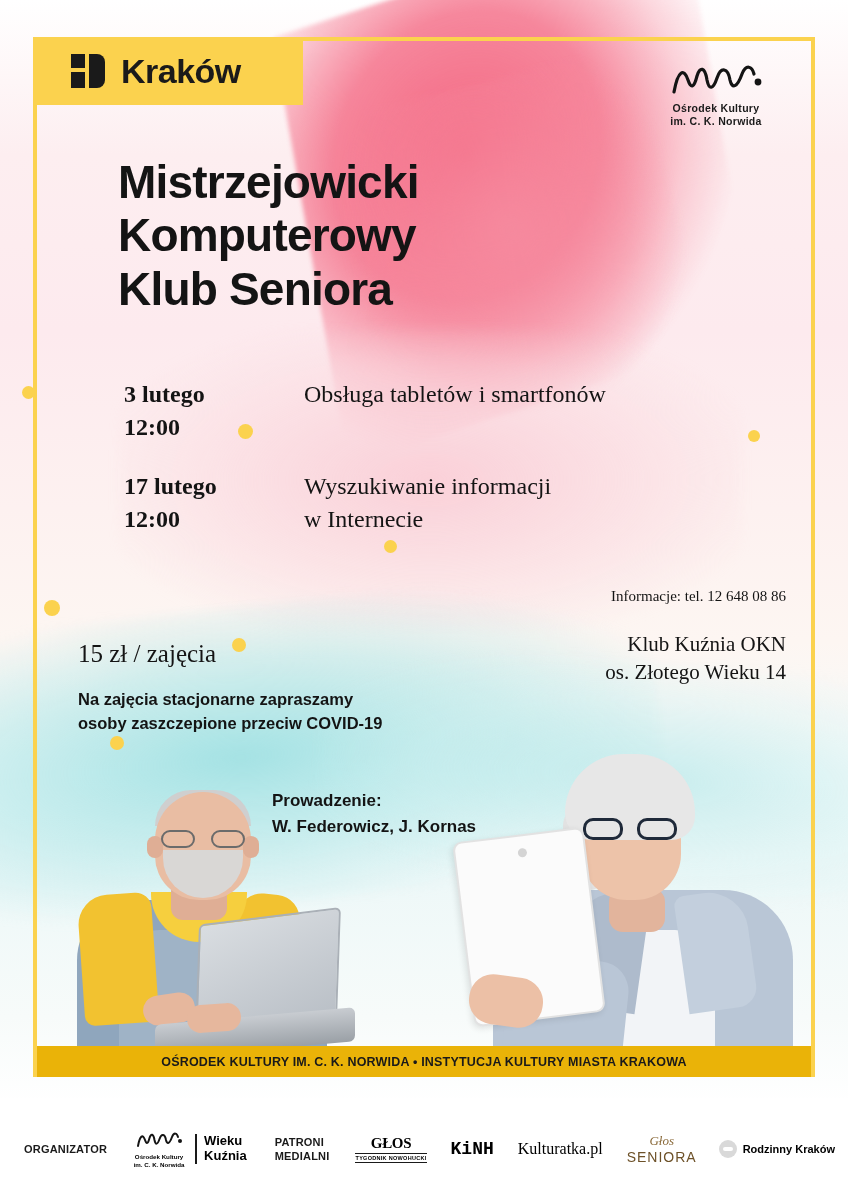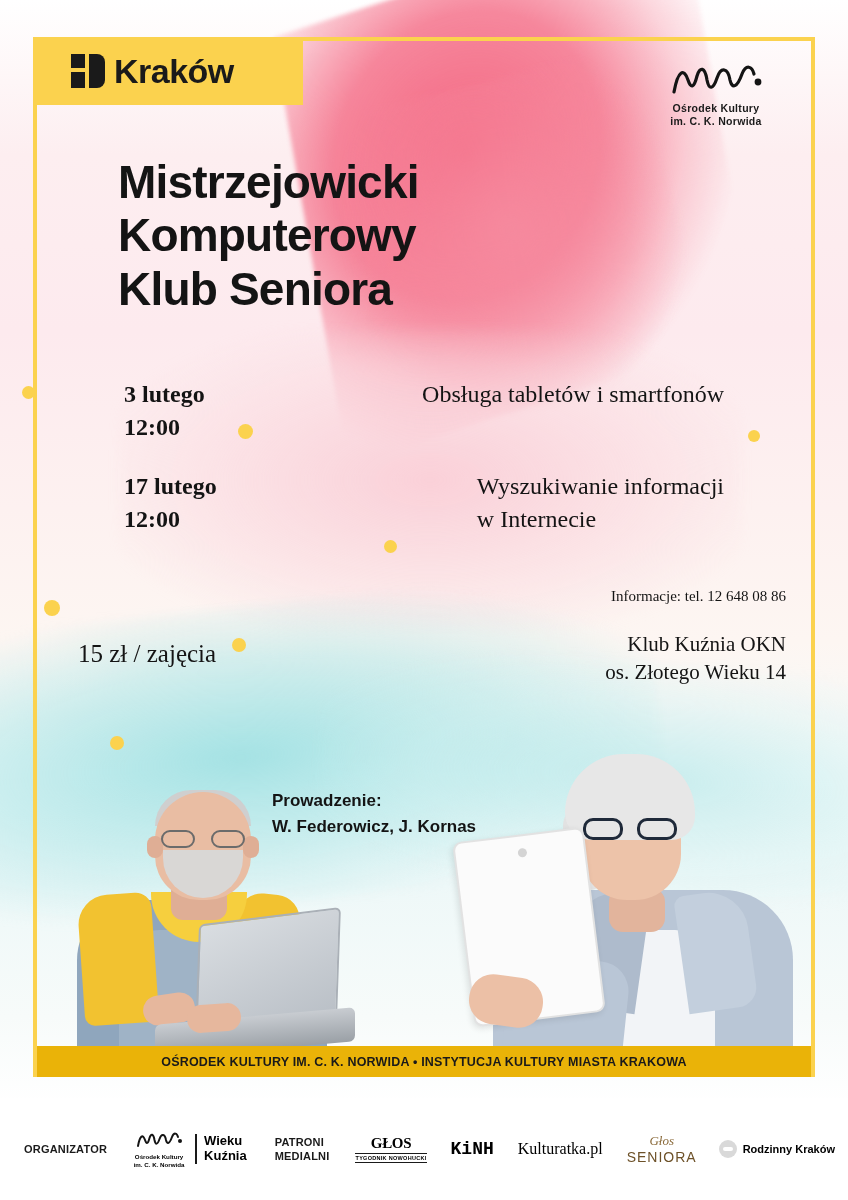--- a/index.html
+++ b/index.html
@@ -61,21 +61,21 @@
   
   .frame {
     position: absolute; left: 33px; top: 37px; width: 782px; height: 1040px;
     border: 4px solid #fbd24e;
   }
   
   .krakow-badge {
     position: absolute; left: 33px; top: 37px;
     width: 270px; height: 68px;
     background: #fbd24e;
-    display: flex; align-items: center; gap: 9px;
+    display: flex; align-items: center; gap: 16px;
     padding-left: 38px;
   }
   .krakow-mark { width: 34px; height: 34px; position: relative; }
   .krakow-mark i {
     position: absolute; background: #1a1a1a; display: block;
   }
   .km1 { left: 0; top: 0; width: 14px; height: 14px; }
   .km2 { left: 18px; top: 0; width: 16px; height: 34px; border-radius: 0 8px 8px 0; }
   .km3 { left: 0; top: 18px; width: 14px; height: 16px; }
   .krakow-text {
@@ -93,21 +93,21 @@
   }
   
   .headline {
     position: absolute; left: 118px; top: 156px; width: 640px;
     font-size: 46px; font-weight: bold; line-height: 1.16;
     color: #141414; letter-spacing: -0.8px;
   }
   .headline div { white-space: nowrap; }
   
   .schedule { position: absolute; left: 124px; top: 378px; width: 600px; }
-  .row { display: flex; margin-bottom: 26px; justify-content: space-between; }
+  .row { display: flex; margin-bottom: 26px; }
   .row .when {
     width: 180px; flex: 0 0 180px;
     font-family: "Liberation Serif", serif;
     font-weight: bold; font-size: 24px; color: #141414; line-height: 1.38;
   }
   .row .what {
     font-family: "Liberation Serif", serif;
     font-size: 24px; color: #141414; line-height: 1.38;
   }
   
@@ -353,20 +353,24 @@
     </div>
   </div>
 
   <div class="info-phone">Informacje: tel. 12 648 08 86</div>
   <div class="venue">
     <div>Klub Kuźnia OKN</div>
     <div>os. Złotego Wieku 14</div>
   </div>
 
   <div class="price">15 zł / zajęcia</div>
+  <div class="covid">
+    <div>Na zajęcia stacjonarne zapraszamy</div>
+    <div>osoby zaszczepione przeciw COVID-19</div>
+  </div>
 
   <div class="prowadzenie">
     <div>Prowadzenie:</div>
     <div>W. Federowicz, J. Kornas</div>
   </div>
 
   <div class="photos">
 
     <div class="man">
       <div class="m-body"></div>

